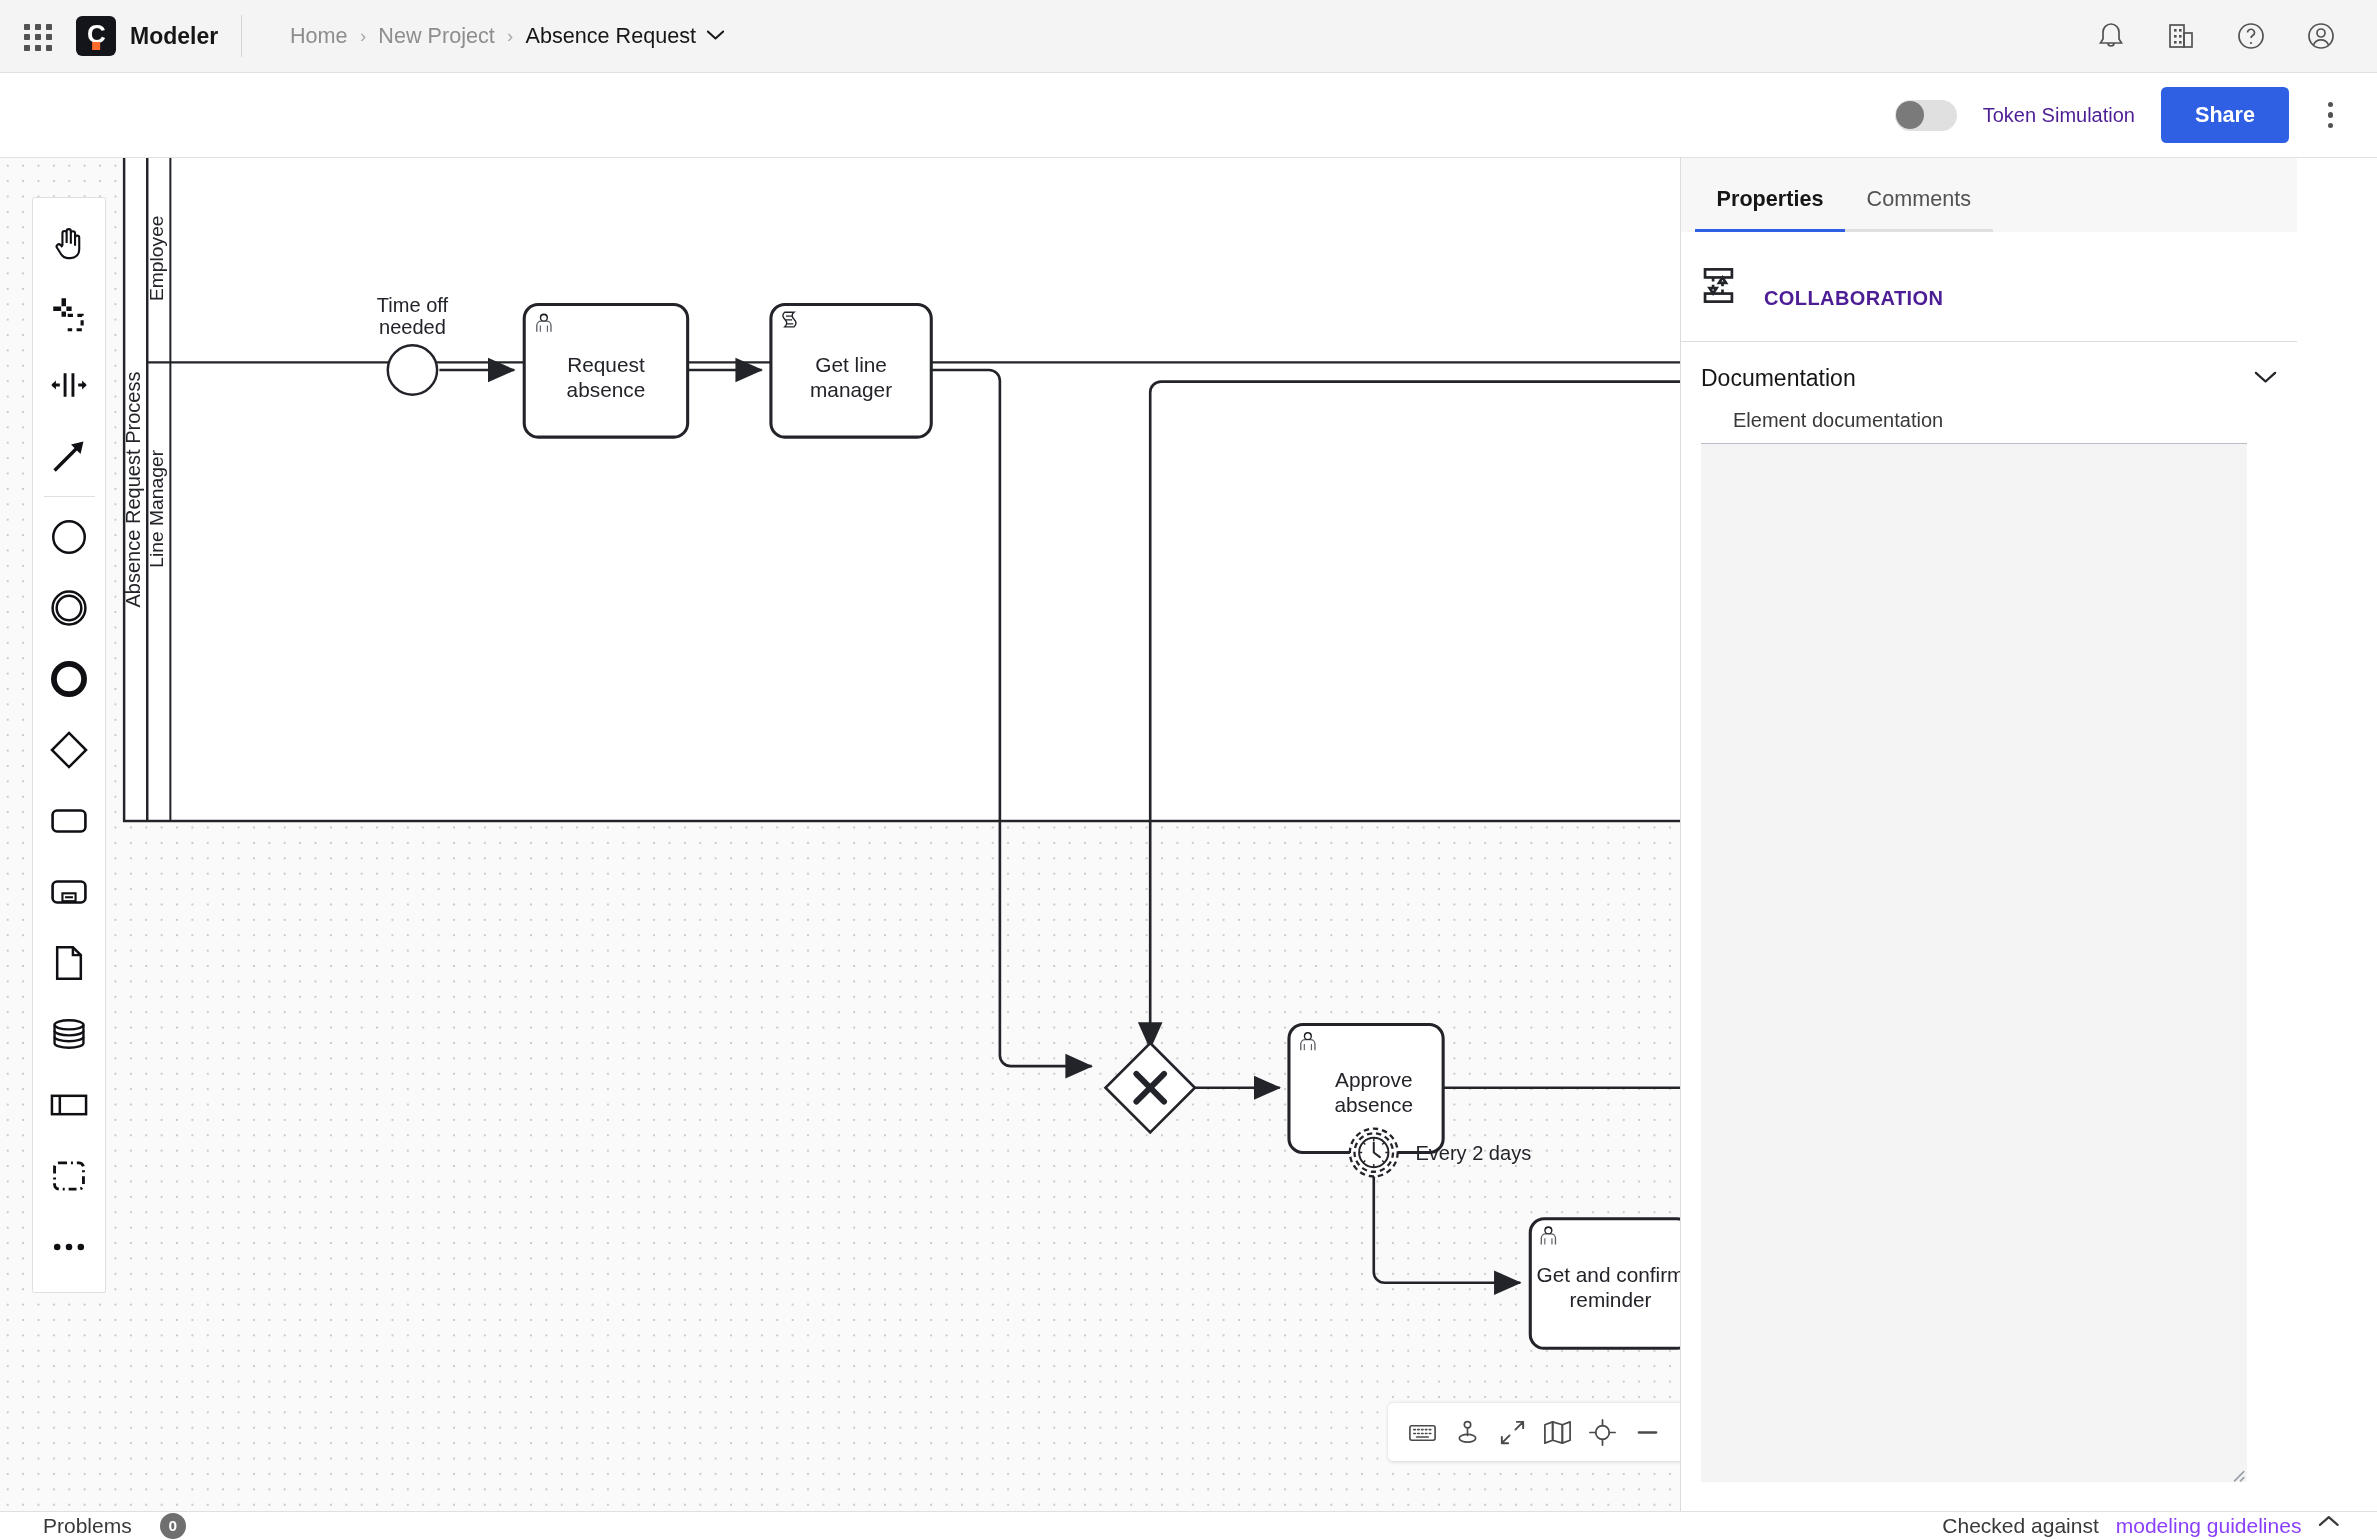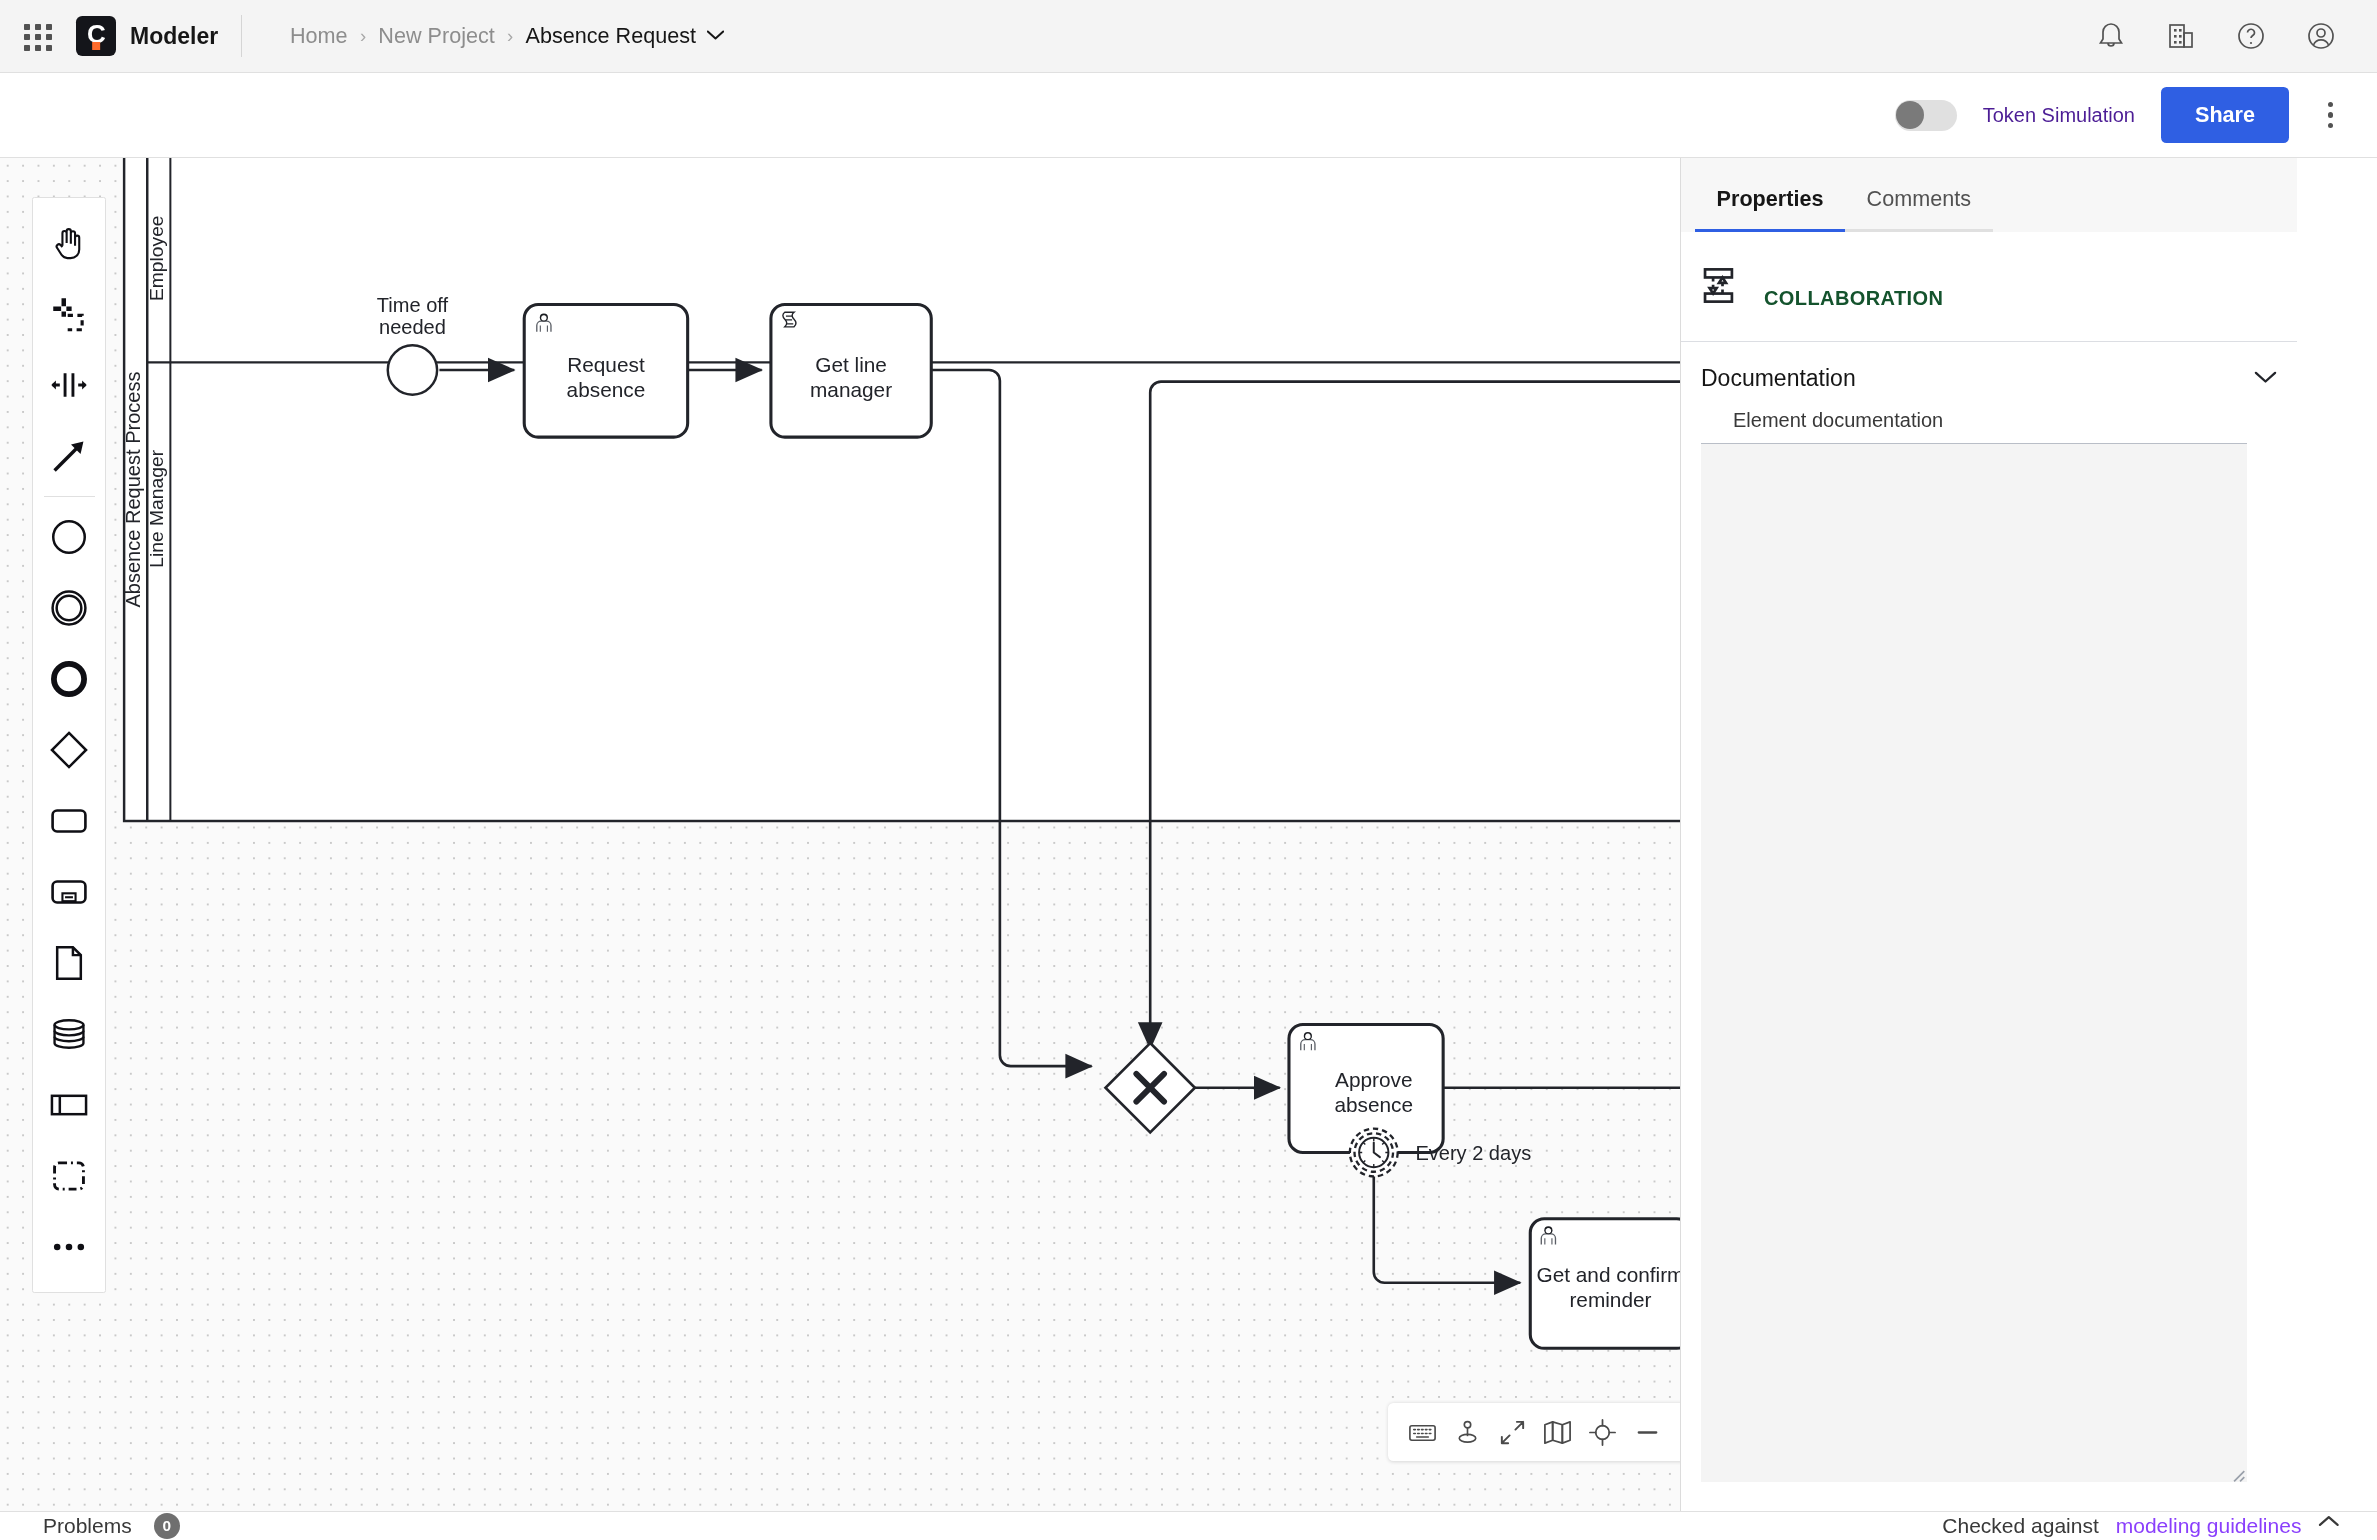--- a/index.html
+++ b/index.html
@@ -128,21 +128,21 @@
   .props-tabs { display: flex; height: 74px; align-items: flex-end; background: #f7f7f7; }
   .ptab {
     font-size: 21.6px; color: #525252; padding: 0 21.6px 17px 21.6px; cursor: pointer;
     border-bottom: 3.9px solid #e0e0e0;
   }
   .ptab:first-child { margin-left: 14px; }
   .ptab.active { color: #161616; font-weight: 700; border-bottom-color: #2f5fe3; }
   .props-head {
     display: flex; align-items: center; gap: 20px; padding: 31px 20px; border-bottom: 1.5px solid #dcdee3;
   }
-  .props-head .ptitle { font-size: 20px; font-weight: 700; letter-spacing: 0.4px; color: #14532d; margin-top: 24px; }
+  .props-head .ptitle { font-size: 20px; font-weight: 700; letter-spacing: 0.4px; color: #4c1d95; margin-top: 24px; }
   .props-section {
     display: flex; align-items: center; justify-content: space-between;
     padding: 23px 20px 17px 20px;
   }
   .props-section .stitle { font-size: 23px; color: #161616; font-weight: 400; }
   .props-section .chev { cursor: pointer; }
   .props-field { padding: 0 20px; }
   .props-field .flabel { font-size: 20px; color: #393939; margin-bottom: 10.8px; margin-left: 32px; }
   .doc-textarea {
     width: 546px; height: 1039px; background: #f4f4f4;
@@ -152,21 +152,21 @@
   }
   .ta-wrap { position: relative; width: 546px; }
   .ta-grip { position: absolute; right: 1.5px; bottom: 1.5px; width: 17px; height: 17px; pointer-events: none; }
 
   
   .statusbar {
     position: absolute; left: 0; top: 1511px; width: 2377px; height: 29px;
     border-top: 0.8px solid #e0e0e0; background: #fff;
     display: flex; align-items: center;
   }
-  .problems { display: flex; align-items: center; gap: 22px; margin-left: 43px; cursor: pointer; }
+  .problems { display: flex; align-items: center; gap: 28px; margin-left: 43px; cursor: pointer; }
   .problems .plabel { font-size: 21px; color: #393939; }
   .problems .pbadge {
     background: #6f6f6f; color: #fff; font-size: 15.4px; font-weight: 700;
     min-width: 26px; height: 26px; border-radius: 13px; display: flex;
     align-items: center; justify-content: center; padding: 0 7.7px;
   }
   .checked { margin-left: auto; margin-right: 37px; display: flex; gap: 17px; }
   .checked .ctext { font-size: 21px; color: #393939; }
   .checked .clink { font-size: 21px; color: #8a3ffc; cursor: pointer; }
   .checked .cchev { cursor: pointer; }

